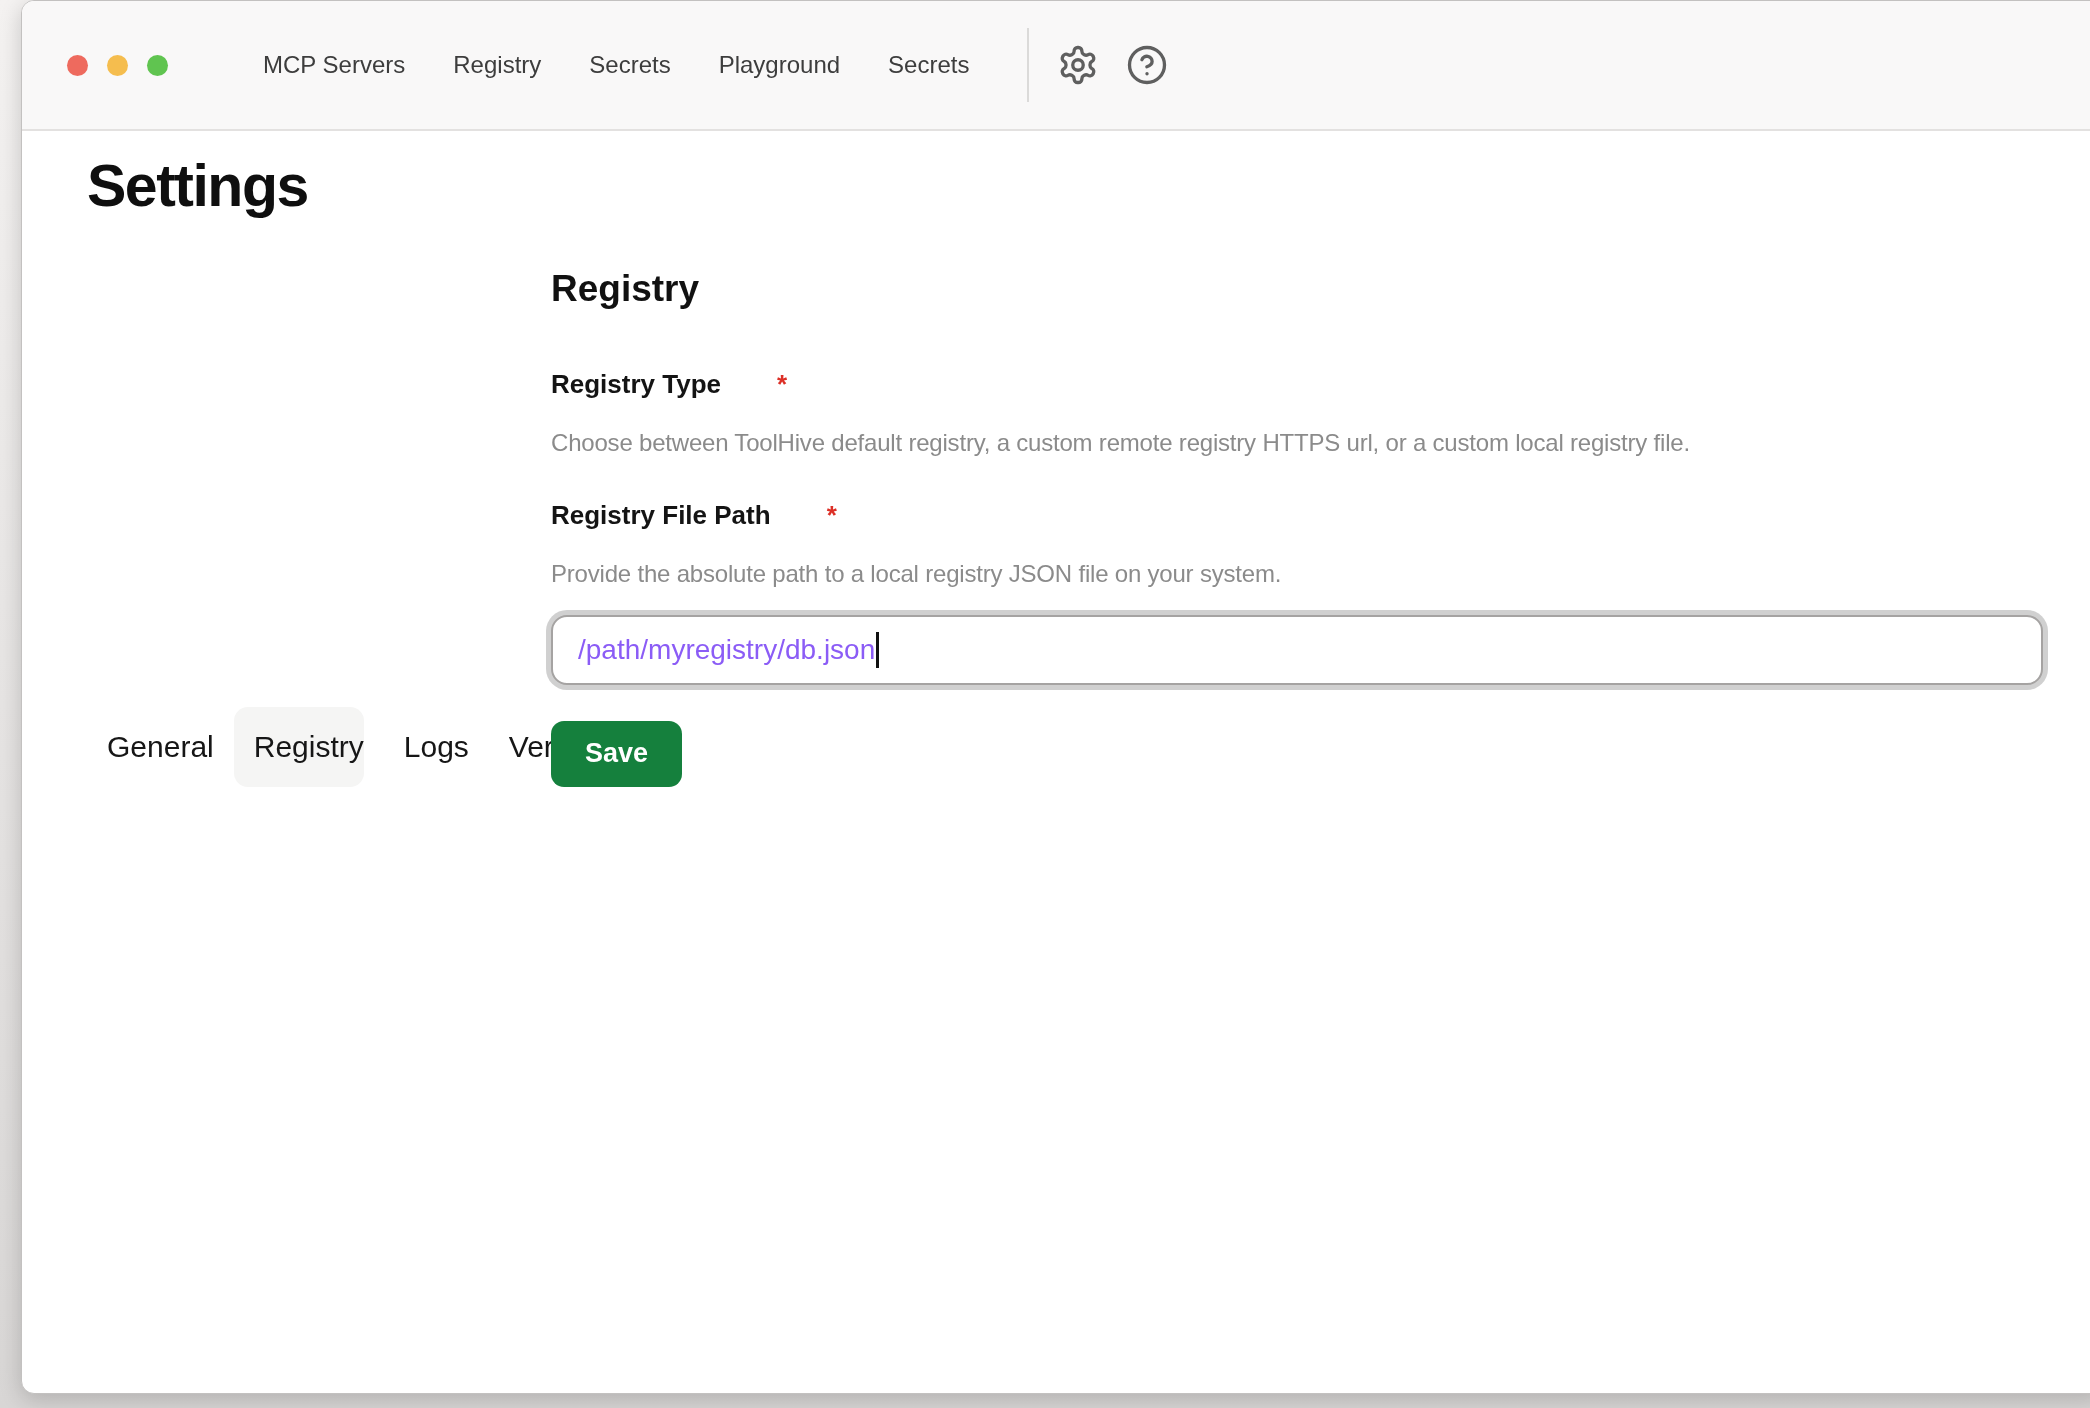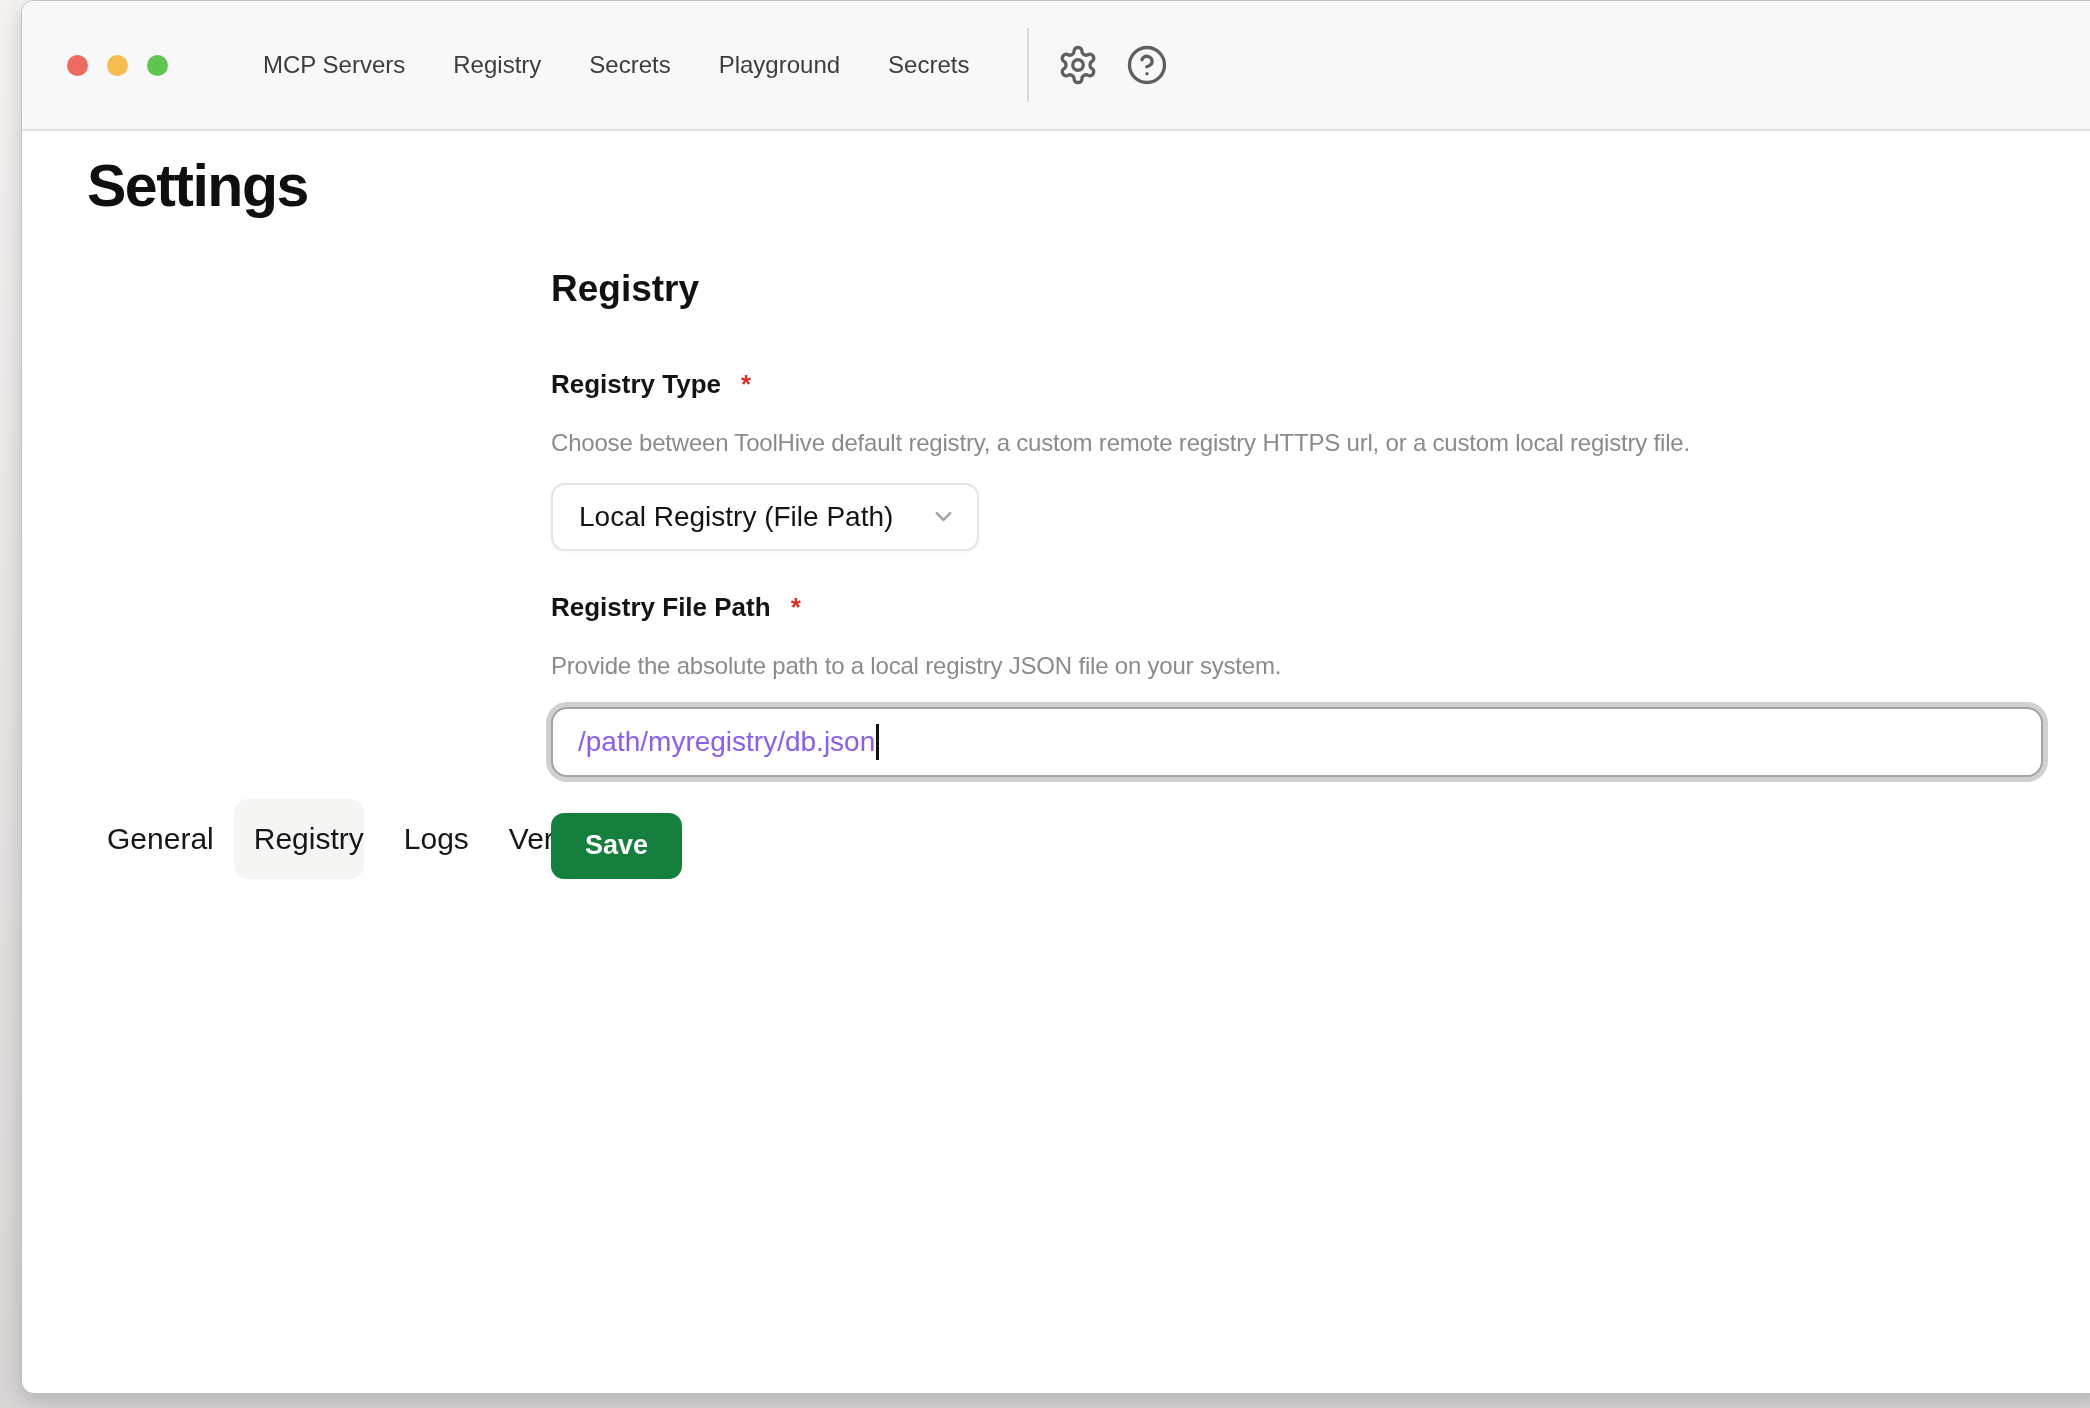--- a/index.html
+++ b/index.html
@@ -53,21 +53,21 @@
   .settings-layout { display: flex; margin-top: 45px; }
   .settings-nav { width: 390px; flex: 0 0 390px; display: flex; flex-direction: row; gap: 20px; align-items: flex-end; }
   .side-item {
     height: 80px; border-radius: 14px; display: flex; align-items: center;
     padding-left: 20px; font-size: 30px; font-weight: 500; color: #161616;
     cursor: pointer;
   }
   .side-item.active { background: #f5f5f4; }
   .panel { flex: 1; margin-left: 74px; }
   h2 { font-size: 37px; font-weight: 700; color: #111111; line-height: 44px; }
-  .label-row { display: flex; align-items: flex-start; margin-top: 58px; }
+  .label-row { display: flex; align-items: flex-start; margin-top: 58px; gap: 36px; }
   .label-row.second { margin-top: 41px; }
   .field-label { font-size: 26px; font-weight: 600; color: #141414; line-height: 30px; }
   .req { font-size: 26px; font-weight: 600; color: #dc2f26; margin-left: 20px; line-height: 30px; }
   .desc { font-size: 24px; color: #8b8b8b; margin-top: 28px; line-height: 32px; letter-spacing: -0.2px; }
   
   .select {
     margin-top: 24px;
     width: 428px; height: 68px;
     border: 2px solid #e4e4e3; border-radius: 14px;
     background: #ffffff;
@@ -148,26 +148,20 @@
 
         <section class="panel">
           <h2>Registry</h2>
 
           <div class="label-row">
             <span class="field-label">Registry Type</span>
             <span class="req">*</span>
           </div>
           <p class="desc">Choose between ToolHive default registry, a custom remote registry HTTPS url, or a custom local registry file.</p>
 
-          <div class="select">
-            <span class="sel-text">Local Registry (File Path)</span>
-            <svg width="27" height="27" viewBox="0 0 24 24" fill="none" stroke="#a3a3a3" stroke-width="2.2" stroke-linecap="round" stroke-linejoin="round">
-              <path d="m6 9 6 6 6-6"></path>
-            </svg>
-          </div>
 
           <div class="label-row second">
             <span class="field-label">Registry File Path</span>
             <span class="req">*</span>
           </div>
           <p class="desc">Provide the absolute path to a local registry JSON file on your system.</p>
 
           <div class="textbox" role="textbox">
             <span class="value">/path/myregistry/db.json</span>
             <span class="caret"></span>

